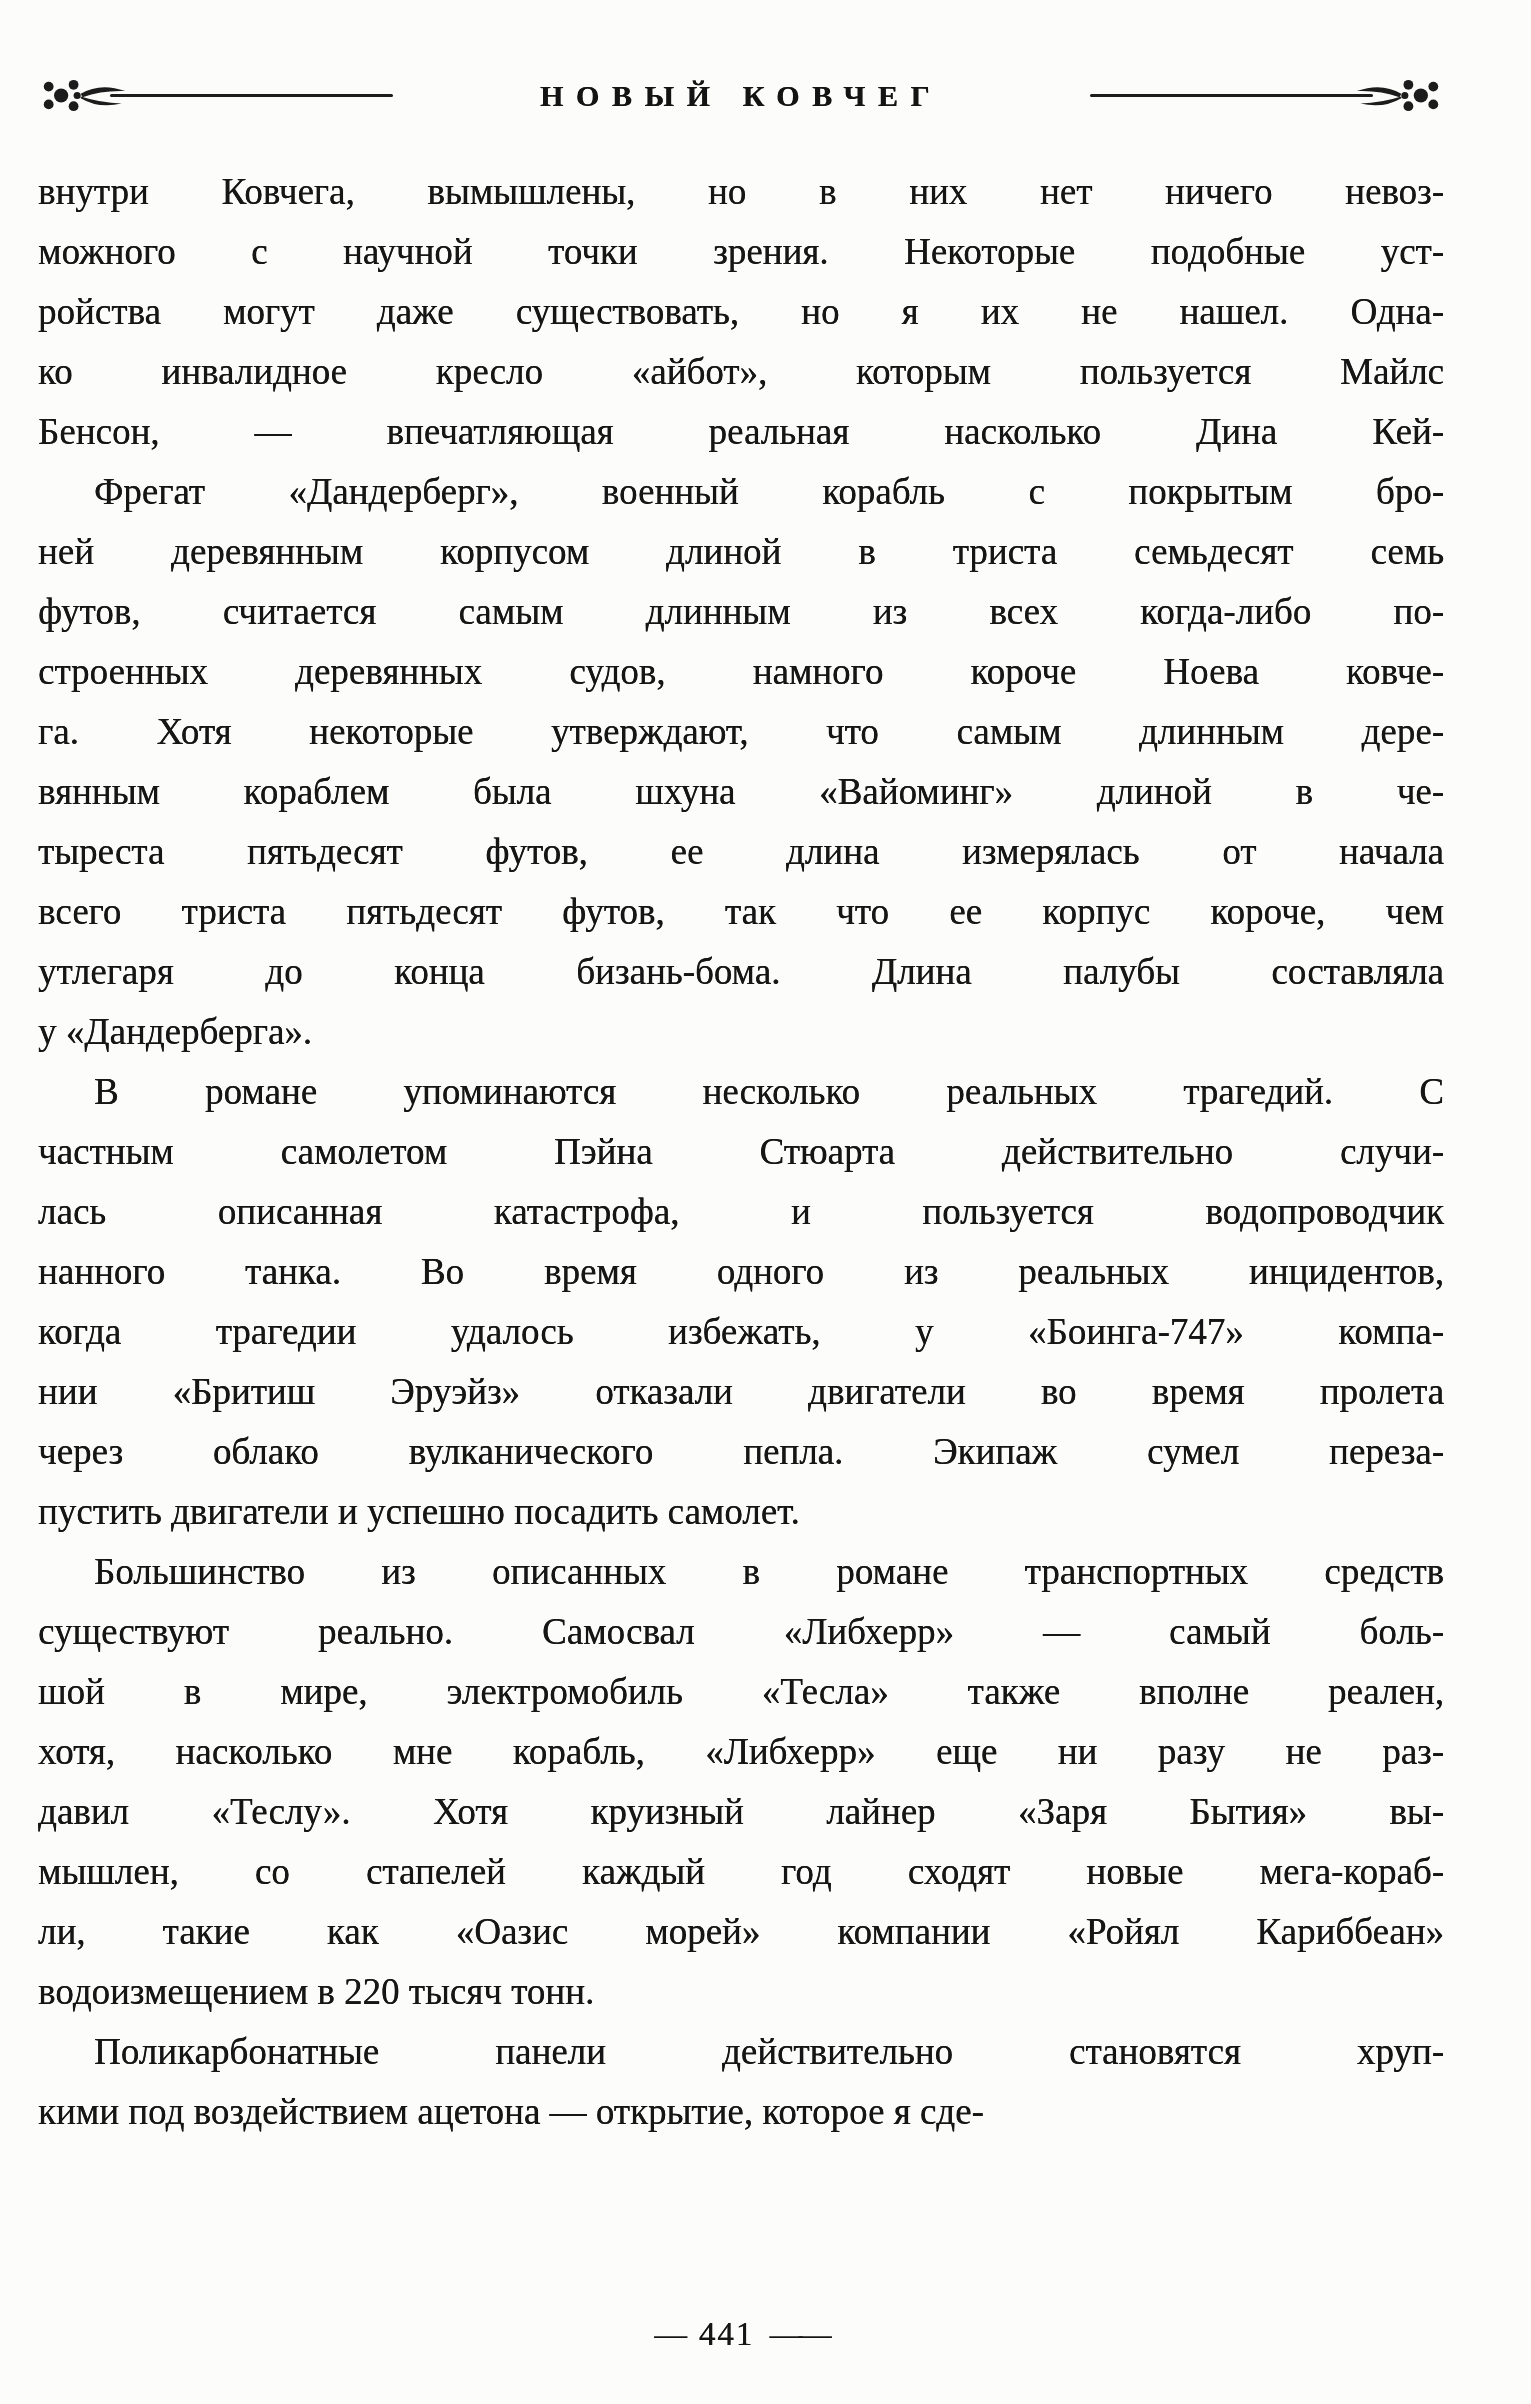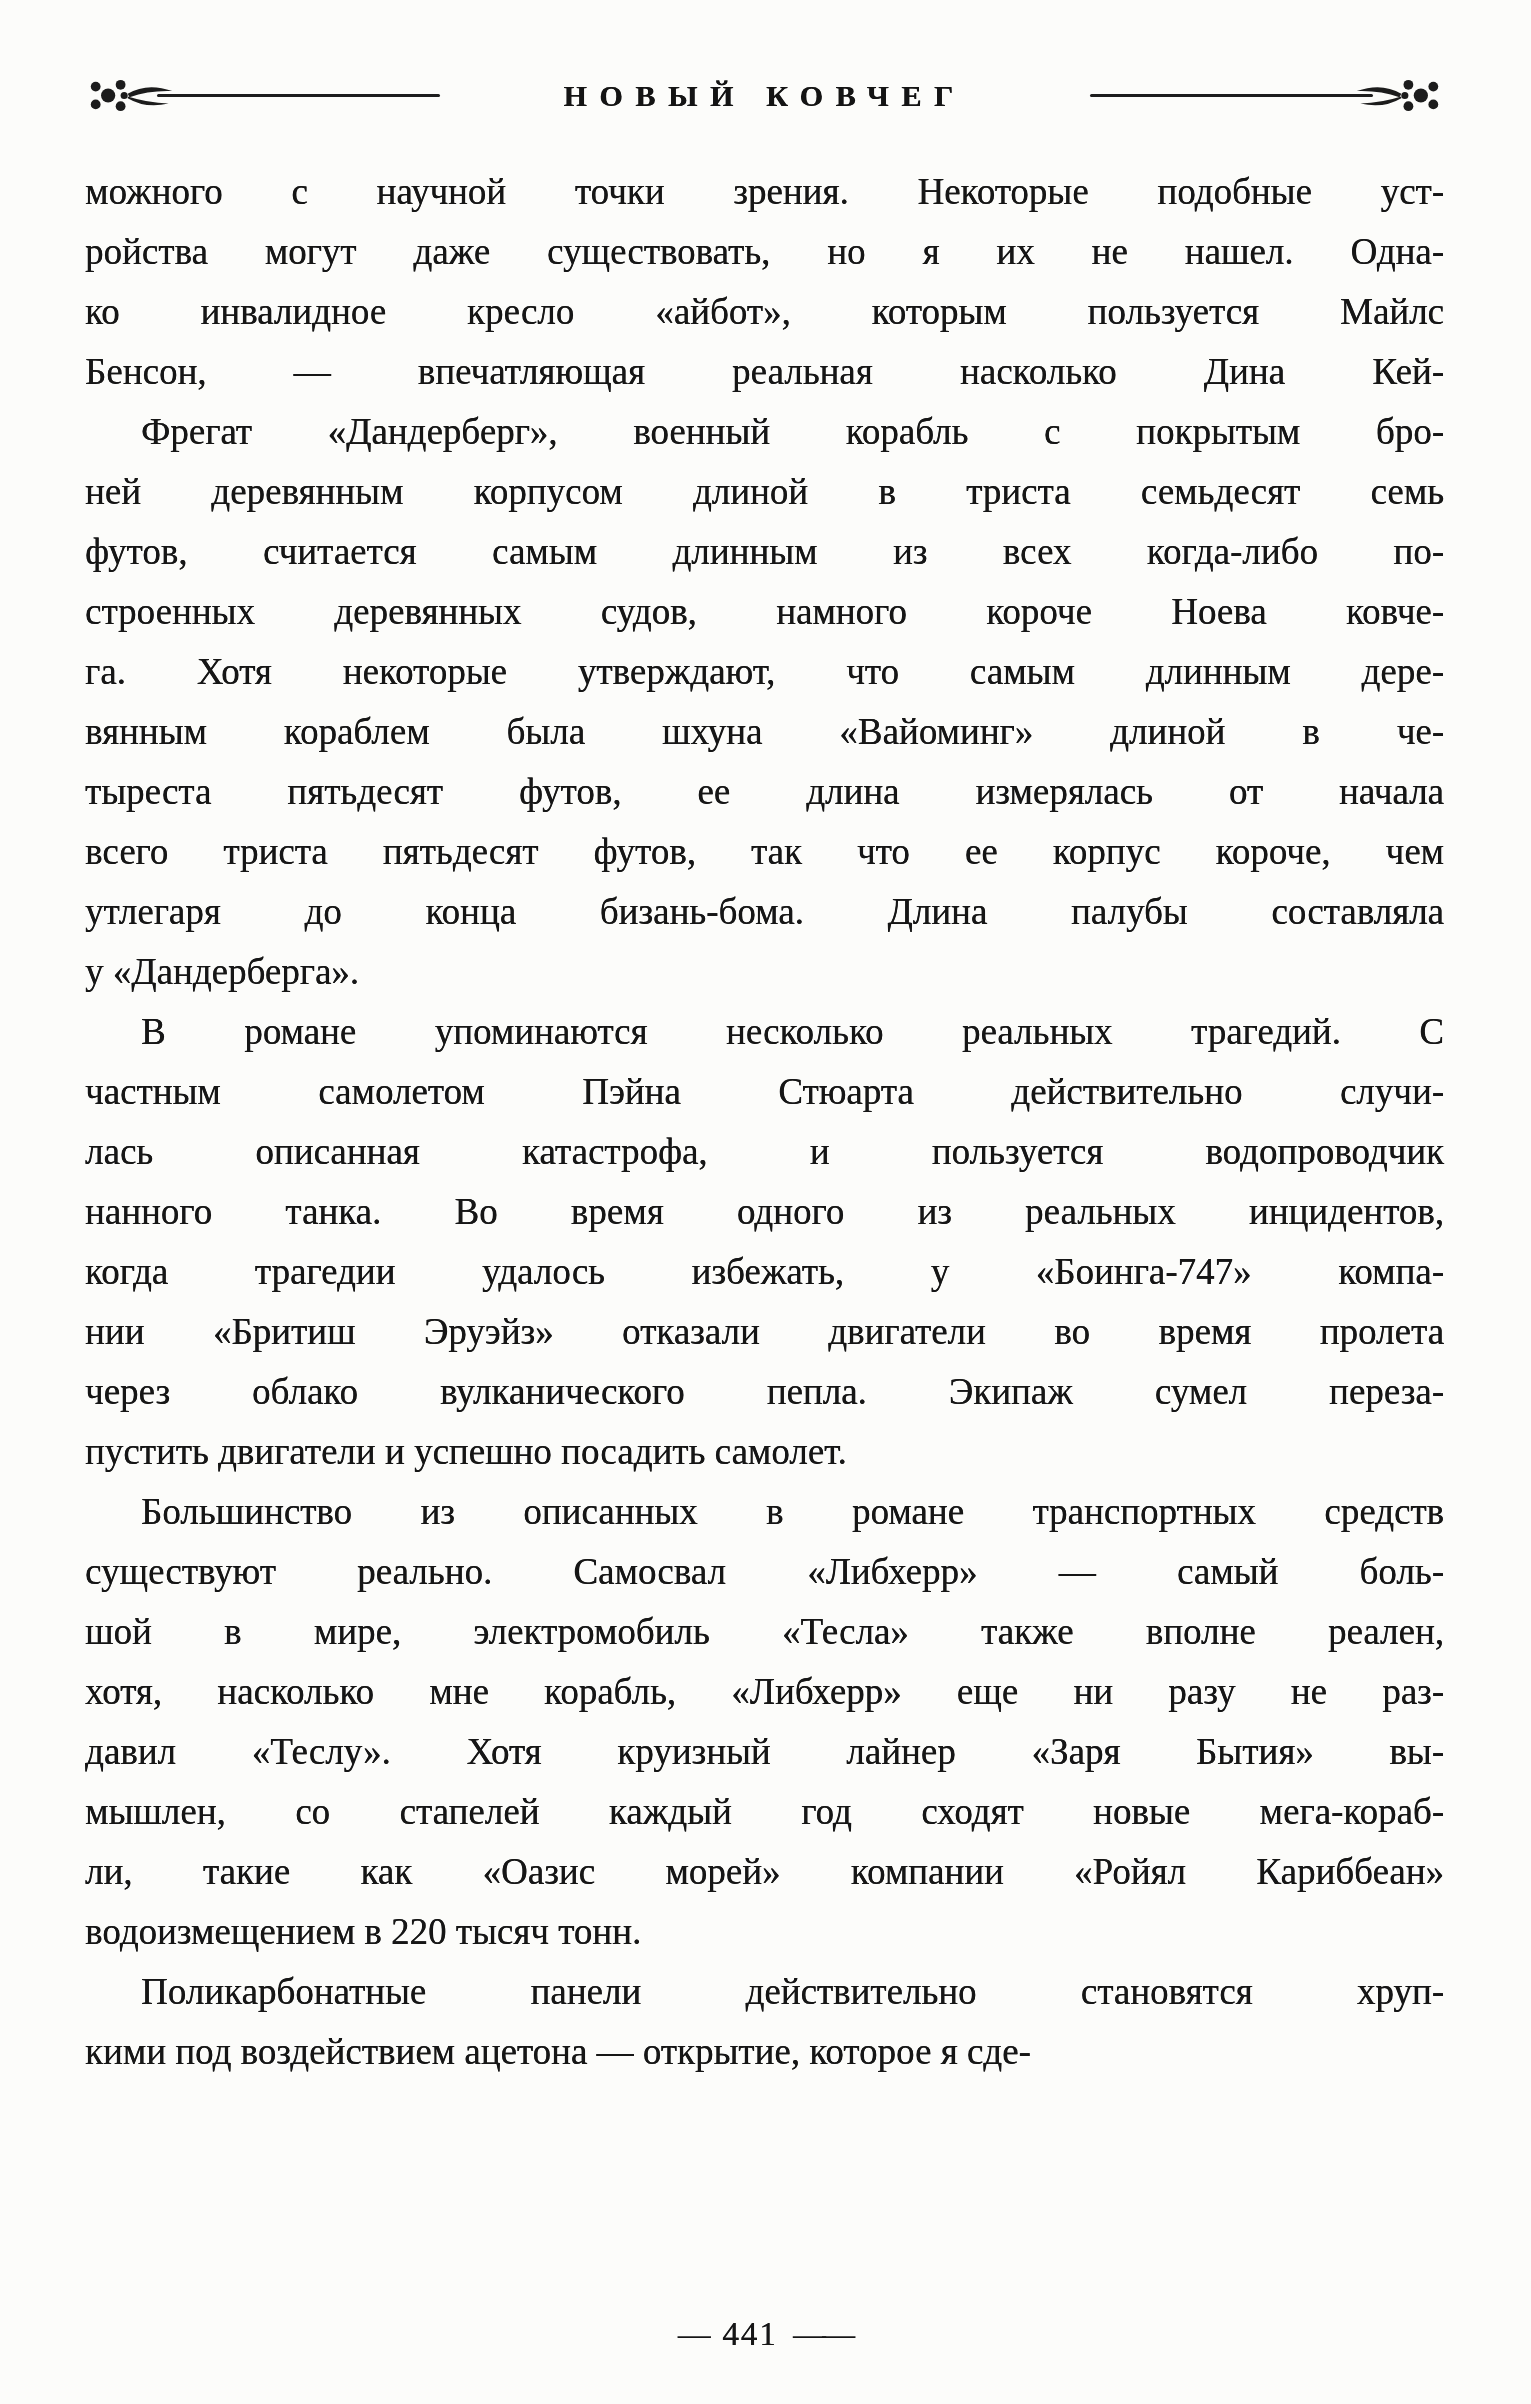--- a/index.html
+++ b/index.html
@@ -9,21 +9,21 @@
     height: 2405px;
     background: #e9e7e2;
     font-family: "Liberation Serif", "DejaVu Serif", serif;
   }
 
   .page {
     width: 1531px;
     height: 2405px;
     background: #fcfcfa;
     color: #161616;
-    padding: 0 87px 0 85px;
+    padding: 0 87px 0 38px;
     display: flex;
     flex-direction: column;
     overflow: hidden;
   }
 
   
   .page-header {
     margin-top: 72px;
     display: flex;
     align-items: center;
@@ -124,20 +124,21 @@
           <circle cx="44" cy="23" r="4"></circle>
           <path d="M48 21 Q70 8 98 18 Q72 17 50 25 Z"></path>
           <path d="M48 26 Q68 38 94 32 Q70 31 48 24 Z"></path>
         </g>
       </svg>
     </div>
   </header>
 
   <main class="text-block" id="text-block">
       <div class="paragraph">
+        <div class="line first">внутри Ковчега, вымышлены, но в них нет ничего невоз-</div>
         <div class="line">можного с научной точки зрения. Некоторые подобные уст-</div>
         <div class="line">ройства могут даже существовать, но я их не нашел. Одна-</div>
         <div class="line">ко инвалидное кресло «айбот», которым пользуется Майлс</div>
         <div class="line">Бенсон, — впечатляющая реальная насколько Дина Кей-</div>
       </div>
       <div class="paragraph indent">
         <div class="line first">Фрегат «Дандерберг», военный корабль с покрытым бро-</div>
         <div class="line">ней деревянным корпусом длиной в триста семьдесят семь</div>
         <div class="line">футов, считается самым длинным из всех когда-либо по-</div>
         <div class="line">строенных деревянных судов, намного короче Ноева ковче-</div>

